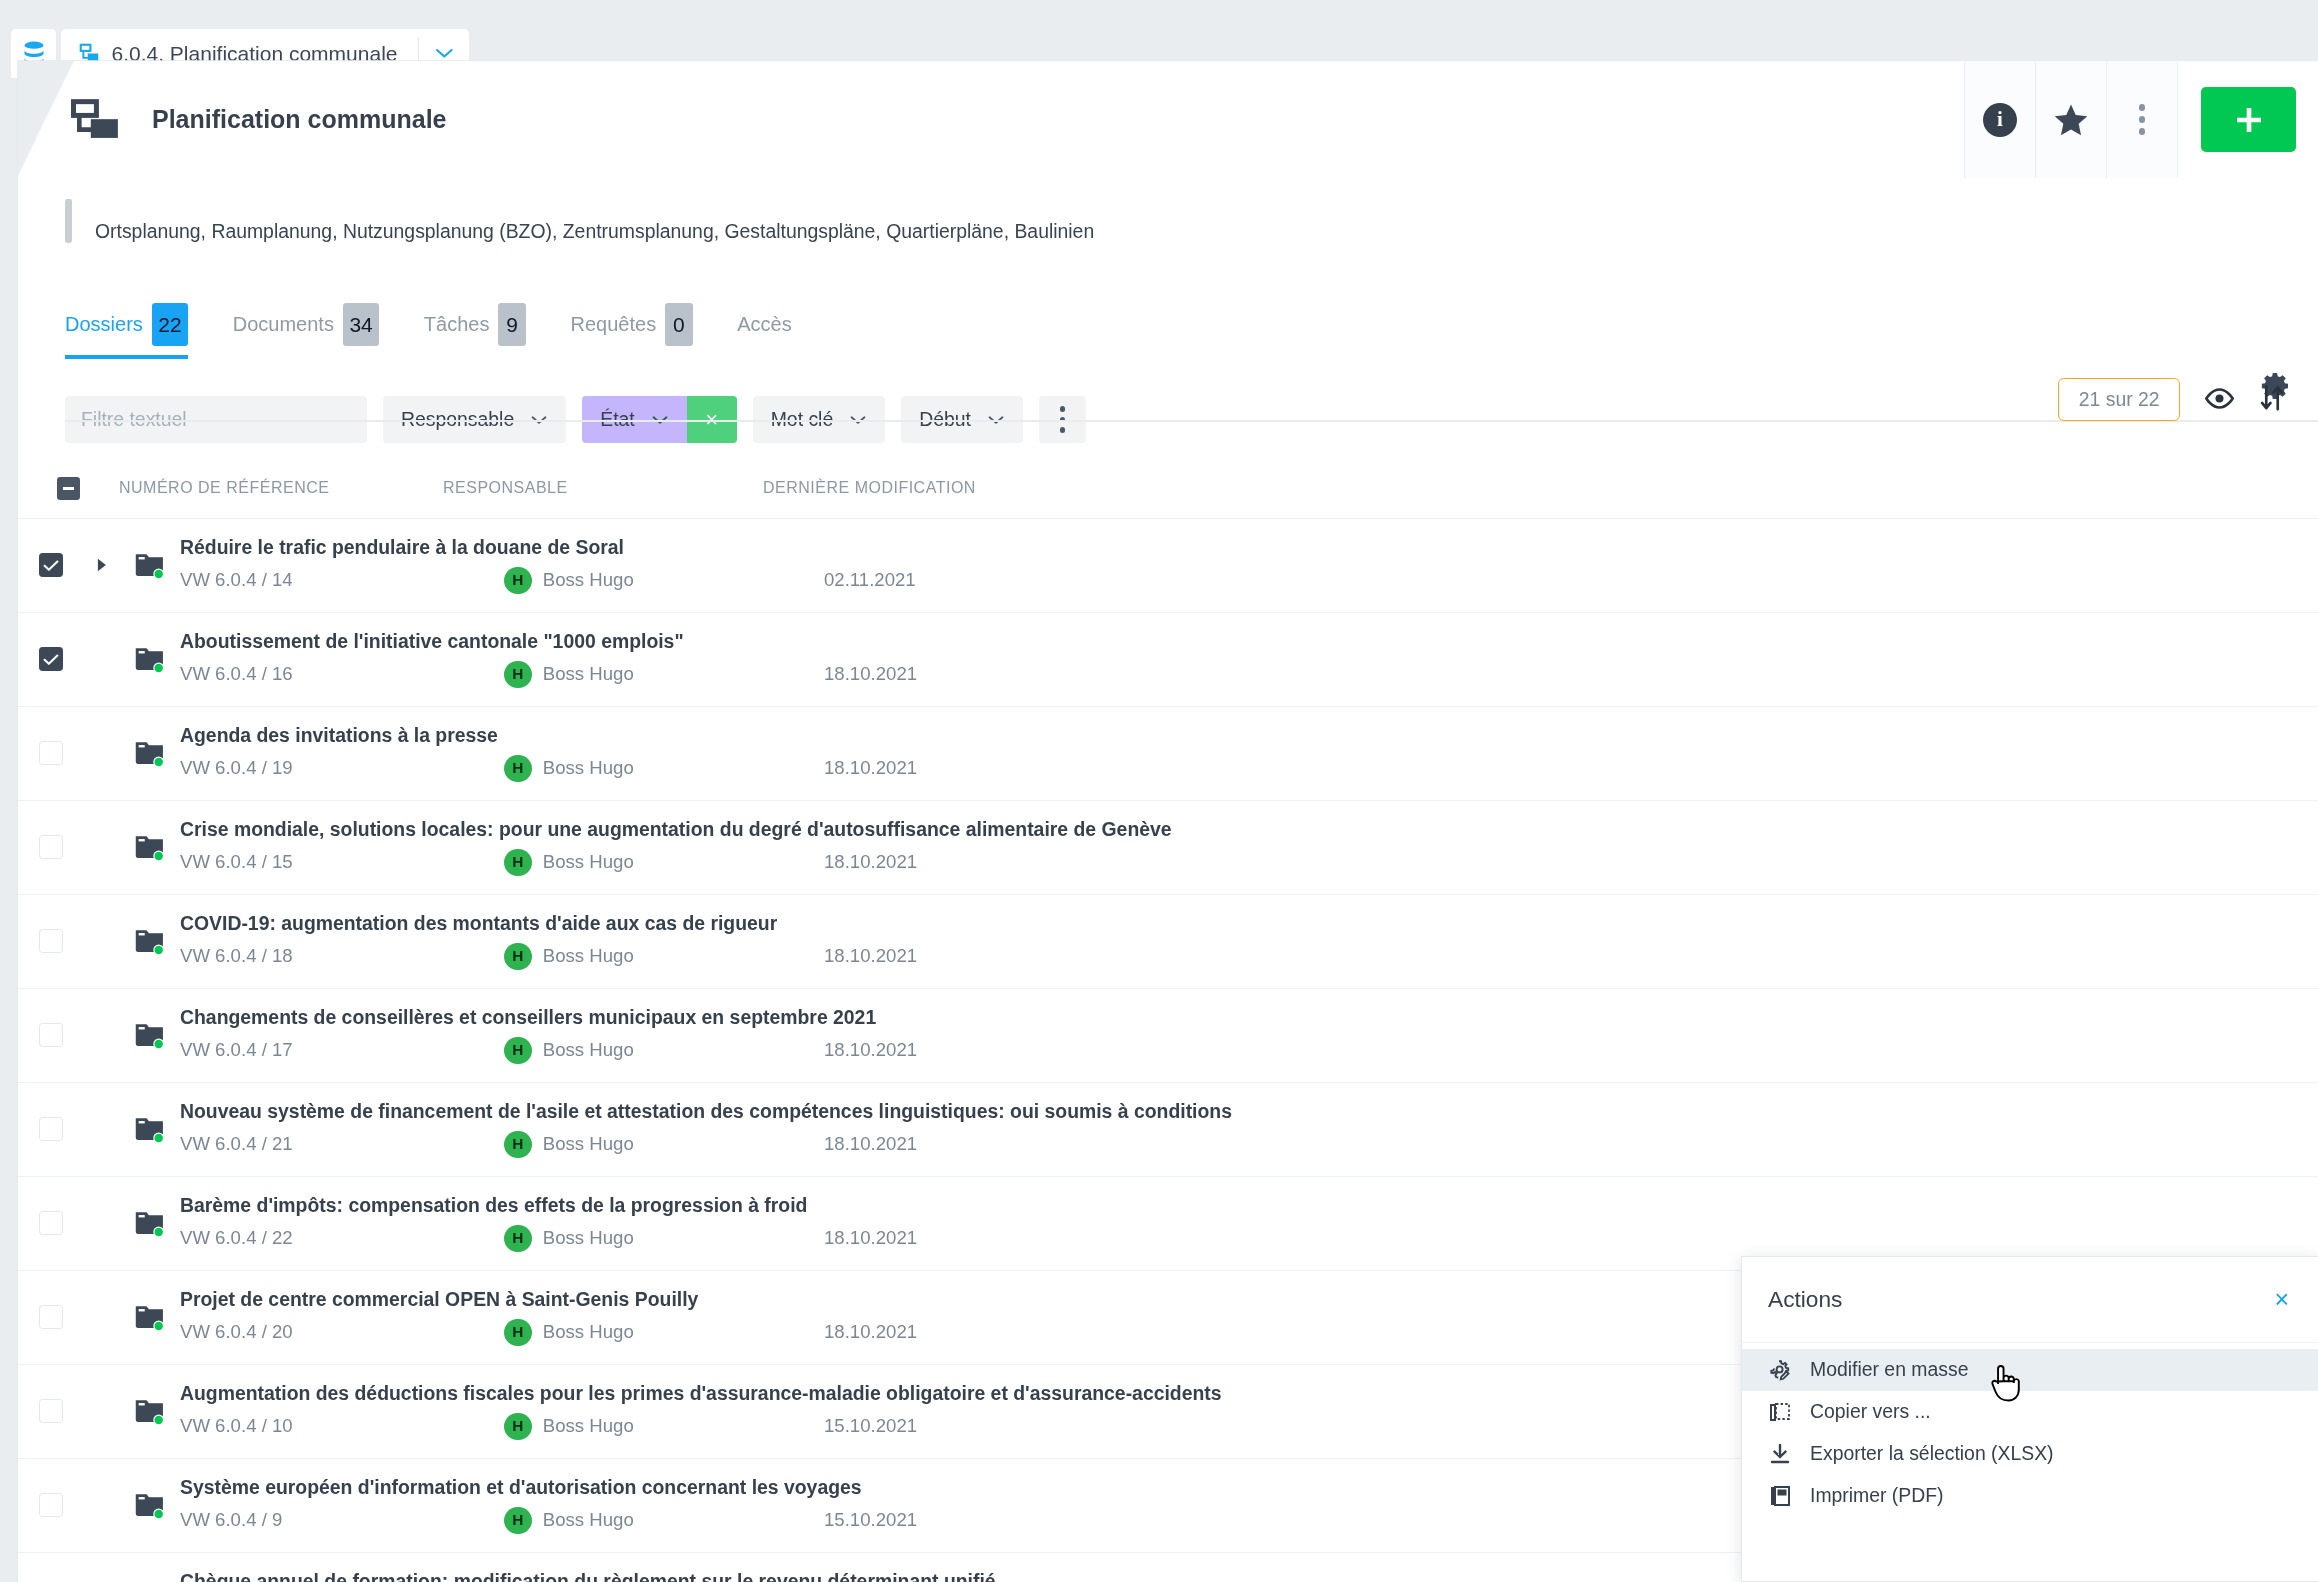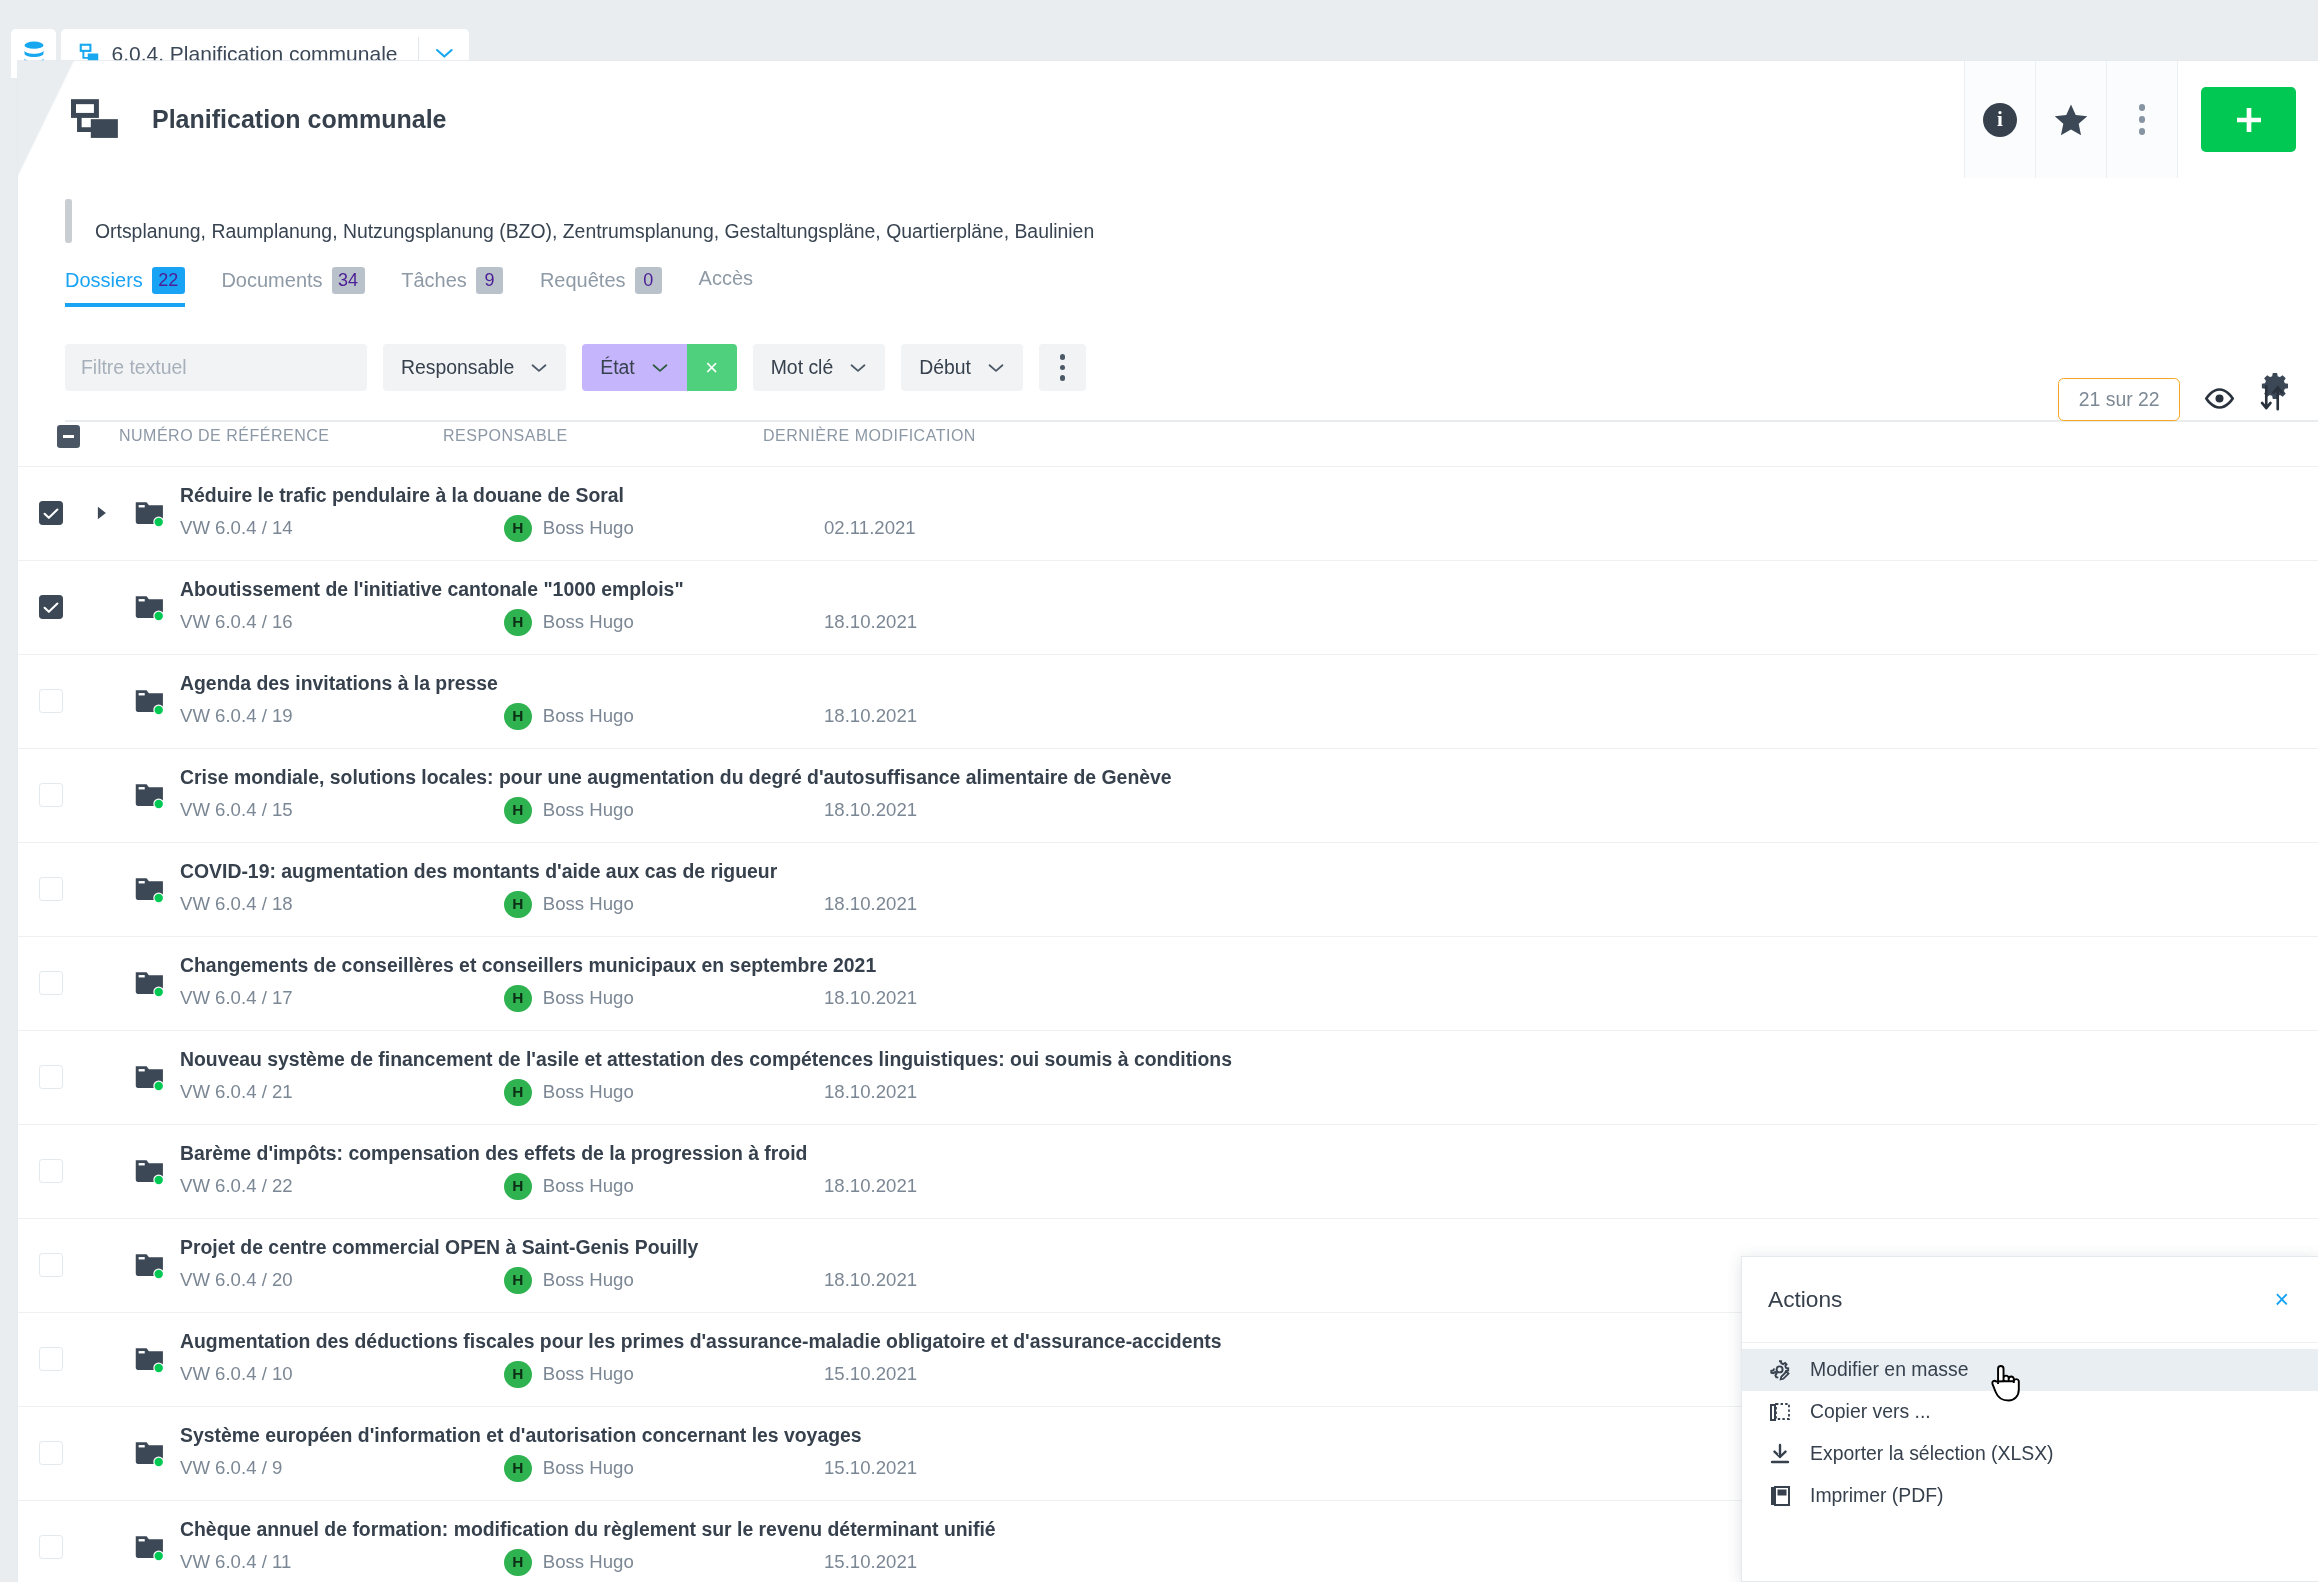--- a/index.html
+++ b/index.html
@@ -84,38 +84,38 @@
   .kebab { display: flex; flex-direction: column; gap: 5.7px; align-items:center;}
   .kebab i { width: 6.5px; height: 6.5px; border-radius: 50%; background: #8794a3; display:block;}
 
   
   .desc-wrap { display: flex; align-items: flex-end; margin: 21px 16px 0 47px; }
   .desc-bar { width: 7.3px; height: 44px; background: #c9ced3; border-radius: 2.4px; }
   .desc-text { margin-left: 22.7px; font-size: 19.4px; color: #384451; }
 
   
   .tabs {
-    display:flex; align-items: flex-start; margin: 24px 0 0 47px; gap: 0;
+    display:flex; align-items: center; margin: 60px 0 0 47px; gap: 8px;
     position: relative;
   }
   .tab {
     display:flex; align-items:center; gap: 9px;
     padding: 0 18.6px 13px 0; margin-right: 18px;
     font-size: 20px; color: #8e9aa6; cursor: pointer;
     position: relative;
   }
   .tab.active { color: #19a3f5; font-weight: normal;}
   .tab.active::after {
     content:''; position:absolute; left: 0; right: 18.6px; bottom: 0;
     height: 4px; background: #19a3f5;
   }
   .badge {
     display:inline-flex; align-items:center; justify-content:center;
-    min-width: 27.5px; height: 27px; padding: 0 6.5px; border-radius: 3.2px;
-    background: #b9c2cb; color: #4c1d95; font-size: 18px;
+    min-width: 27.5px; height: 43px; padding: 0 6.5px; border-radius: 3.2px;
+    background: #b9c2cb; color: #0f172a; font-size: 21px;
   }
   .tab.active .badge { background: #19a3f5; }
   .tabs-underline {
     position: absolute; left: 47px; right: 0; top: 359px; height: 1.6px; background: #e8ecef;
   }
   .gear-top {
     position: absolute; right: 27.5px; top: 309px; cursor:pointer;
   }
 
   

